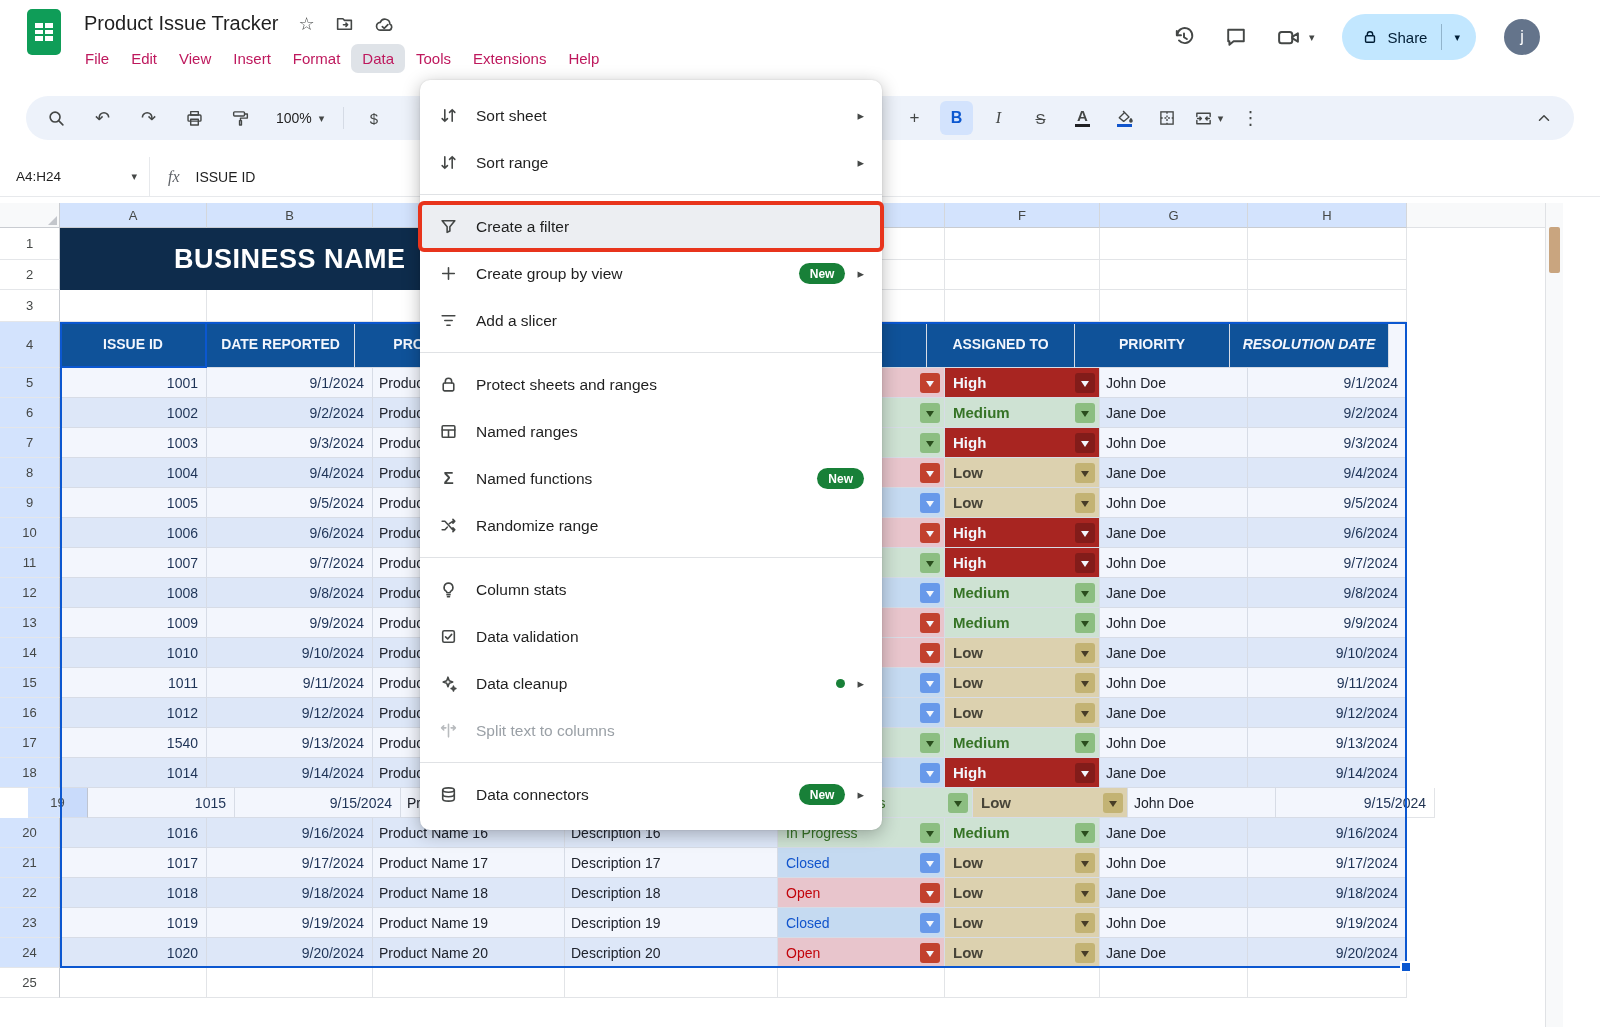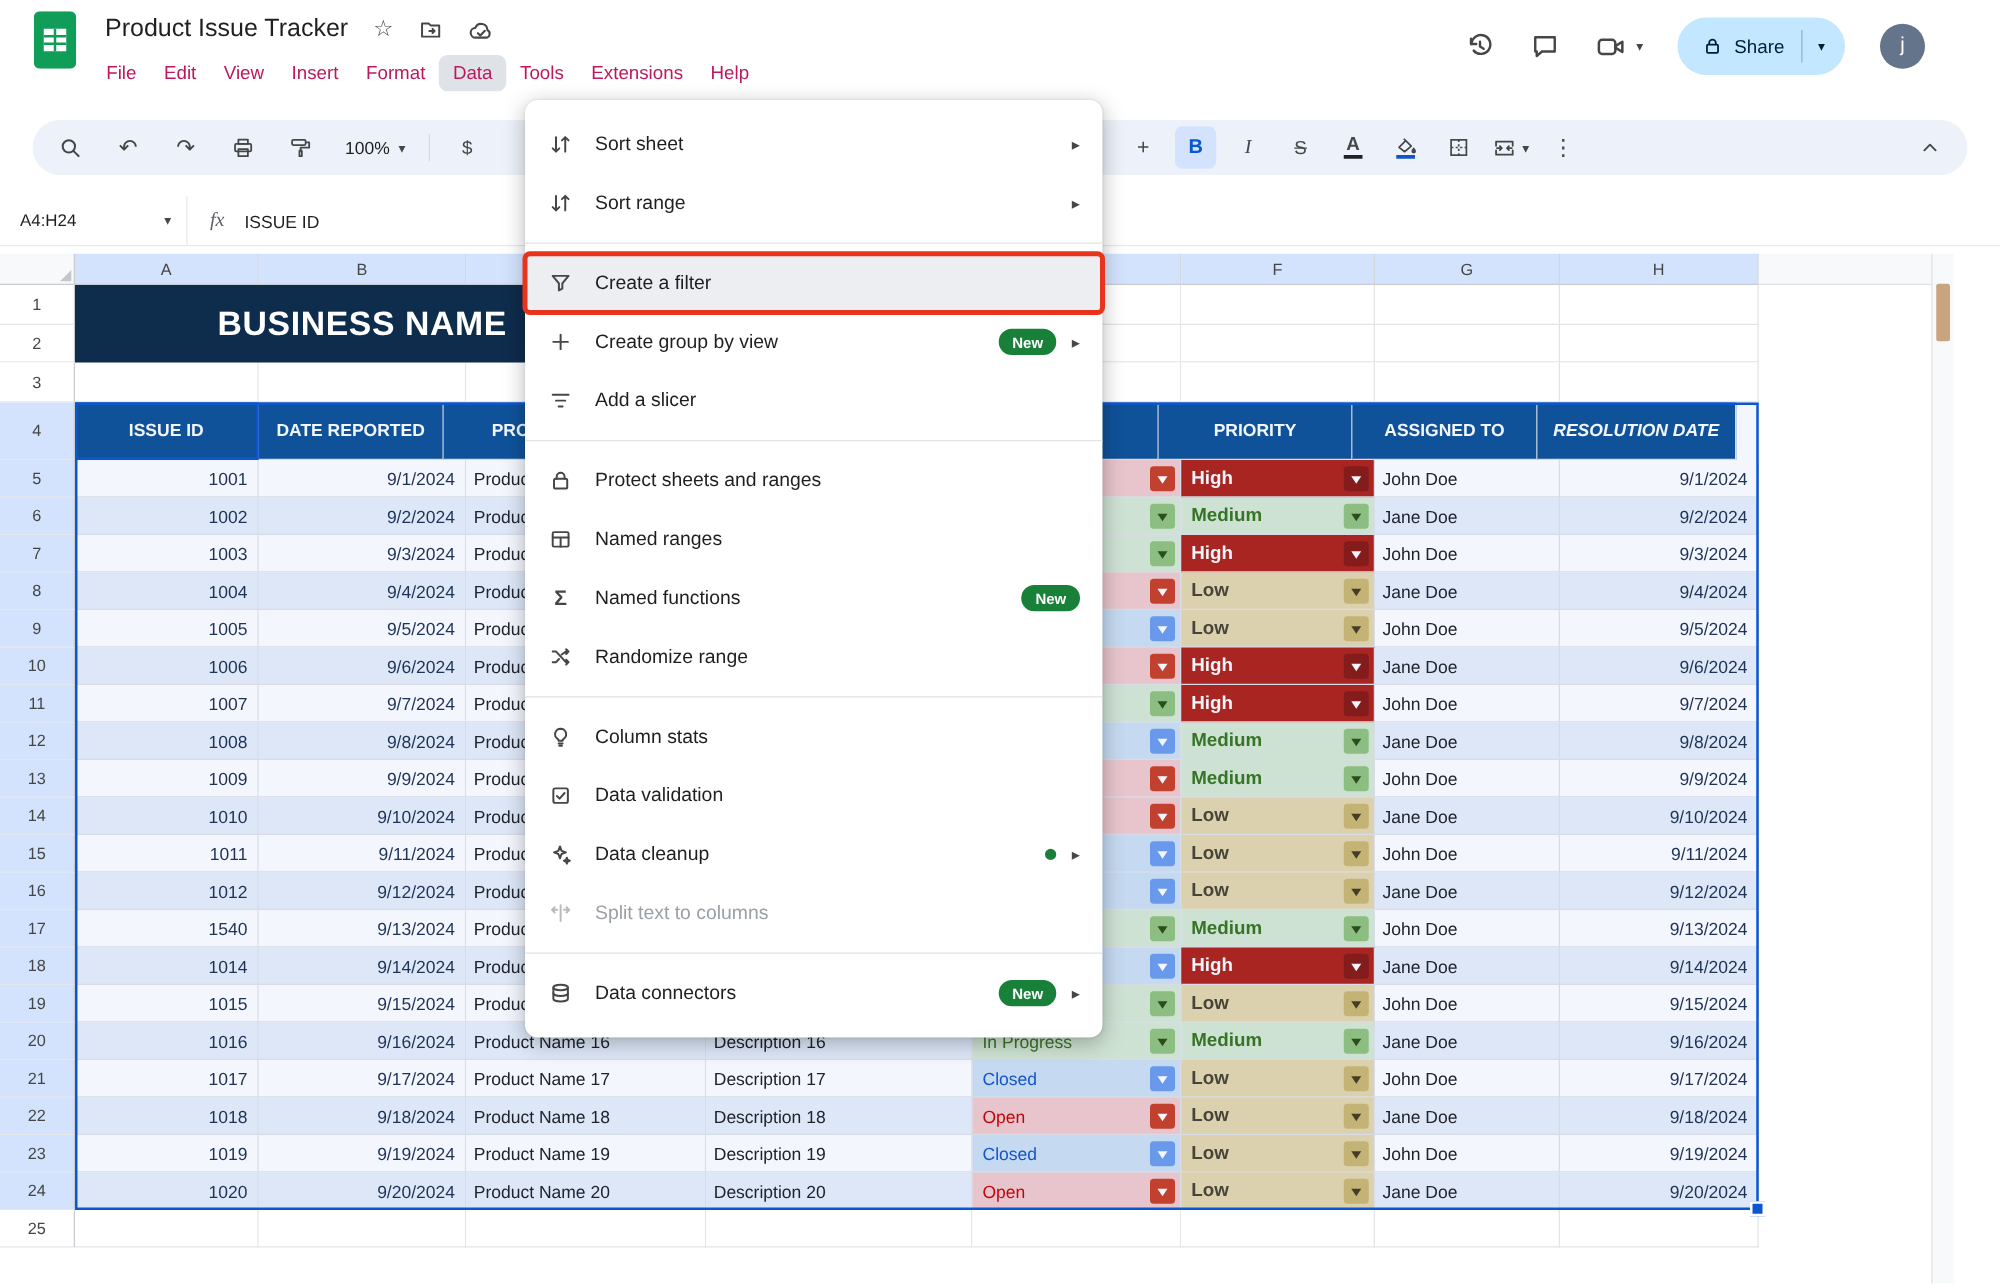--- a/index.html
+++ b/index.html
@@ -301,25 +301,25 @@
         </div>
         <div class="cell hdrcell" style="width: 192px;">
           <span>PRODUCT NAME</span>
         </div>
         <div class="cell hdrcell" style="width: 213px;">
           <span>DESCRIPTION</span>
         </div>
         <div class="cell hdrcell" style="width: 167px;">
           <span>STATUS</span>
         </div>
+        <div class="cell hdrcell" style="width: 148px;">
+          <span>ASSIGNED TO</span>
+        </div>
         <div class="cell hdrcell" style="width: 155px;">
           <span>PRIORITY</span>
-        </div>
-        <div class="cell hdrcell" style="width: 148px;">
-          <span>ASSIGNED TO</span>
         </div>
         <div class="cell hdrcell" style="width: 159px; font-style: italic;">
           <span>RESOLUTION DATE</span>
         </div>
       </div>
       <div class="srow" style="height: 30px;">
         <div class="rowhead sel">5</div>
         <div class="cell num" style="width: 147px;">1001</div>
         <div class="cell num" style="width: 166px;">9/1/2024</div>
         <div class="cell txt" style="width: 192px;">Product Name 1</div>
@@ -549,21 +549,21 @@
           <span class="chipval">Closed</span>
           <span class="chip" style="background: rgb(109, 158, 235); color: rgb(255, 255, 255);"></span>
         </div>
         <div class="cell chipcell priority" style="width: 155px; background: rgb(176, 35, 24); color: rgb(255, 255, 255);">
           <span class="chipval">High</span>
           <span class="chip" style="background: rgb(138, 26, 16); color: rgb(255, 255, 255);"></span>
         </div>
         <div class="cell txt banded" style="width: 148px;">Jane Doe</div>
         <div class="cell num banded" style="width: 159px;">9/14/2024</div>
       </div>
-      <div class="srow" style="height: 30px;">
+      <div class="srow" style="height: 30px; padding-left: 28px;">
         <div class="rowhead sel">19</div>
         <div class="cell num" style="width: 147px;">1015</div>
         <div class="cell num" style="width: 166px;">9/15/2024</div>
         <div class="cell txt" style="width: 192px;">Product Name 15</div>
         <div class="cell txt" style="width: 213px;">Description 15</div>
         <div class="cell chipcell status" style="width: 167px; background: rgb(217, 234, 211); color: rgb(56, 118, 29);">
           <span class="chipval">In Progress</span>
           <span class="chip" style="background: rgb(147, 196, 125); color: rgb(44, 78, 19);"></span>
         </div>
         <div class="cell chipcell priority" style="width: 155px; background: rgb(231, 216, 173); color: rgb(74, 68, 48);">

